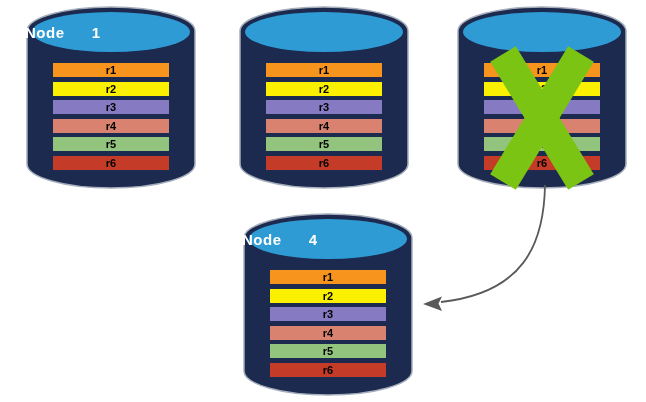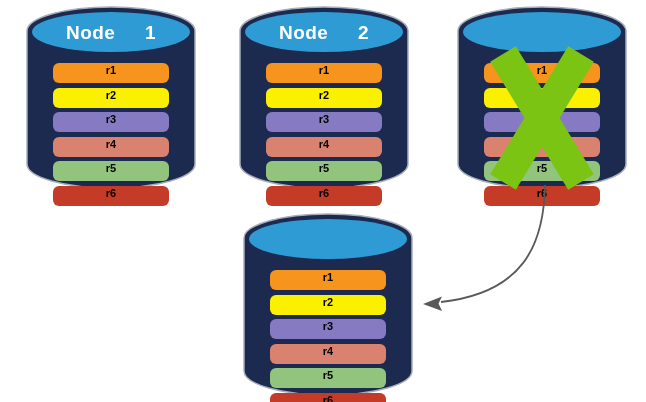--- a/index.html
+++ b/index.html
@@ -13,32 +13,32 @@
   .node{position:absolute;width:172px;height:186px;}
   .node-1{left:25px;top:5px;}
   .node-2{left:238px;top:5px;}
   .node-3{left:456px;top:5px;}
   .node-4{left:242px;top:212px;}
 
   .cyl-svg{position:absolute;left:0;top:0;width:172px;height:186px;}
 
   .node-title{
     position:absolute;left:0;top:16px;width:172px;height:24px;
-    line-height:24px;text-align:center;
+    line-height:24px;
     color:var(--title-color,#fff);
-    font-size:19px;font-weight:bold;
+    font-size:15px;font-weight:bold;
     letter-spacing:.5px;word-spacing:9px;white-space:pre;
   }
 
   .rows{
     position:absolute;left:28px;top:58px;width:116px;
     display:flex;flex-direction:column;gap:4.5px;
   }
   .row{
-    height:20px;border-radius:6px;
+    height:14px;border-radius:0;
     text-align:center;line-height:14px;
     color:var(--row-text,#000);
     font-size:11px;font-weight:bold;
   }
 
   .x-overlay{
     position:absolute;left:34px;top:46px;width:104px;height:134px;
     overflow:visible;z-index:5;
   }
 
@@ -71,21 +71,20 @@
         <div class="row" style="background: rgb(147, 196, 126);">r5</div>
         <div class="row" style="background: rgb(196, 59, 39);">r6</div>
       </div>
   </div>
 
   <div class="node node-2">
     <svg class="cyl-svg" viewBox="0 0 172 186">
       <path d="M 2,26 L 2,159 A 84,24 0 0 0 170,159 L 170,26 A 84,24 0 0 0 2,26 Z" style="fill:var(--cyl-body);stroke:var(--cyl-outline)" stroke-width="1.5"></path>
       <ellipse cx="86" cy="27" rx="79" ry="20" style="fill:var(--cyl-top)"></ellipse>
     </svg>
-    <div class="node-title">Node  2</div>
     <div class="rows">
         <div class="row" style="background: rgb(247, 148, 30);">r1</div>
         <div class="row" style="background: rgb(251, 240, 0);">r2</div>
         <div class="row" style="background: rgb(134, 123, 194);">r3</div>
         <div class="row" style="background: rgb(217, 130, 111);">r4</div>
         <div class="row" style="background: rgb(147, 196, 126);">r5</div>
         <div class="row" style="background: rgb(196, 59, 39);">r6</div>
       </div>
   </div>
 
@@ -106,20 +105,21 @@
       <line x1="13" y1="3" x2="91" y2="131" style="stroke:var(--x-color)" stroke-width="30"></line>
       <line x1="91" y1="3" x2="13" y2="131" style="stroke:var(--x-color)" stroke-width="30"></line>
     </svg>
   </div>
 
   <div class="node node-4">
     <svg class="cyl-svg" viewBox="0 0 172 186">
       <path d="M 2,26 L 2,159 A 84,24 0 0 0 170,159 L 170,26 A 84,24 0 0 0 2,26 Z" style="fill:var(--cyl-body);stroke:var(--cyl-outline)" stroke-width="1.5"></path>
       <ellipse cx="86" cy="27" rx="79" ry="20" style="fill:var(--cyl-top)"></ellipse>
     </svg>
+    <div class="node-title">Node  4</div>
     <div class="rows">
         <div class="row" style="background: rgb(247, 148, 30);">r1</div>
         <div class="row" style="background: rgb(251, 240, 0);">r2</div>
         <div class="row" style="background: rgb(134, 123, 194);">r3</div>
         <div class="row" style="background: rgb(217, 130, 111);">r4</div>
         <div class="row" style="background: rgb(147, 196, 126);">r5</div>
         <div class="row" style="background: rgb(196, 59, 39);">r6</div>
       </div>
   </div>
 

